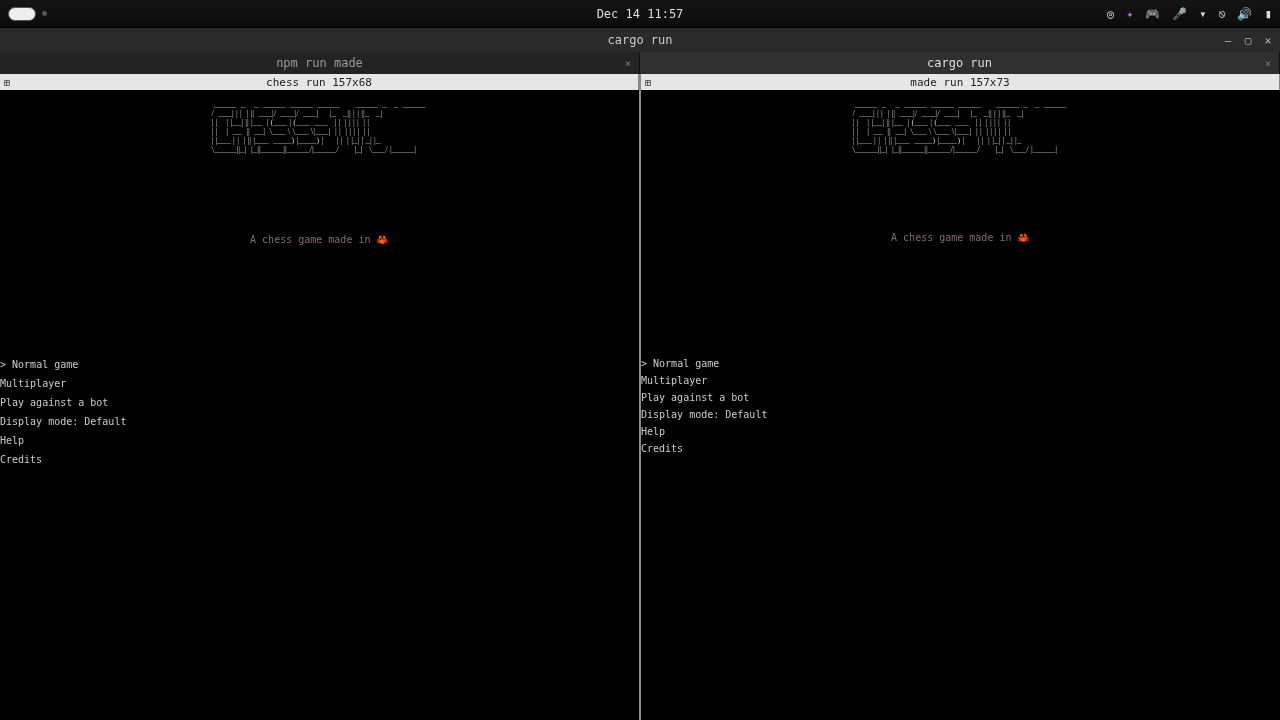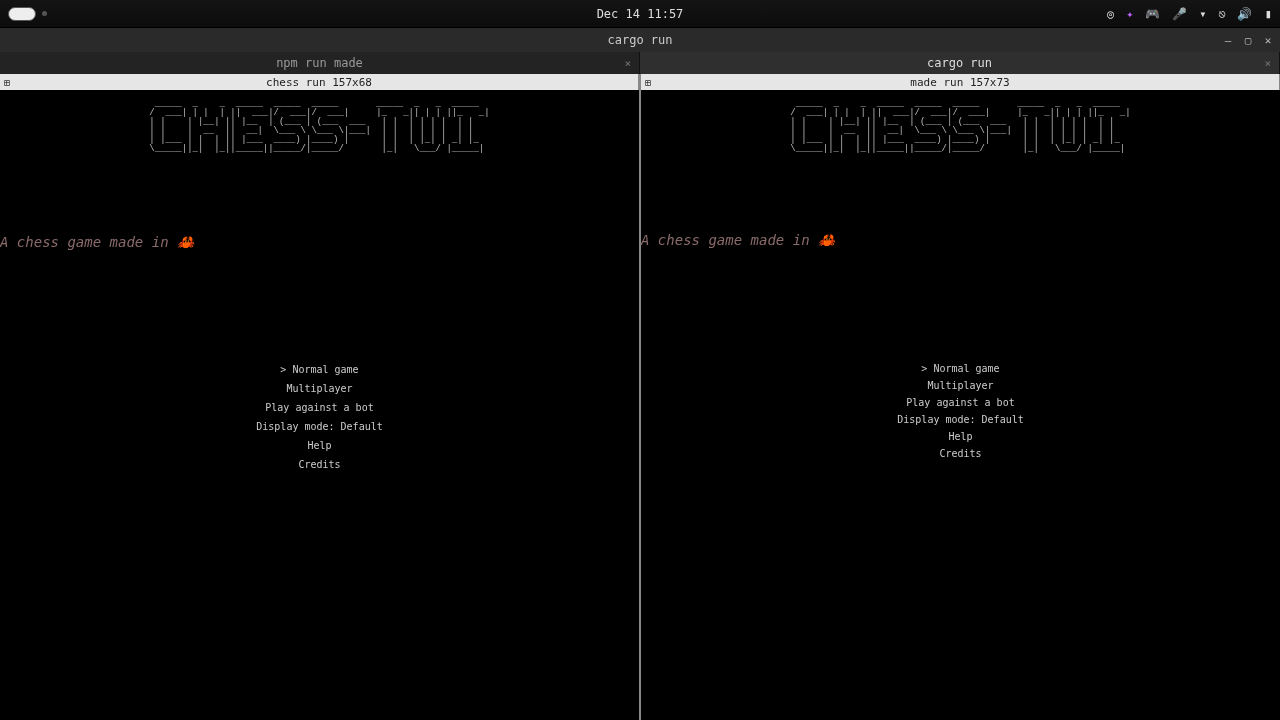--- a/index.html
+++ b/index.html
@@ -75,38 +75,36 @@
 
   
   .terms { display:flex; height:calc(720px - 28px - 24px - 22px - 16px);}
   .term { flex:1; background:#000; position:relative;}
   .term-sep { width:2px; background:#888;}
 
   .ascii-logo {
     display:block;
     margin:10px auto 0 auto;
     color:#bdbdbd;
-    font-family: Liberation Mono, monospace;
+    font-family: Liberation Serif, serif;
     font-size:9px;
     line-height:9px;
     white-space:pre;
     text-align:left;
     width:max-content;
     letter-spacing:0px;
   }
   .tagline{
-    text-align:left;
-    font-size:14px;
+    text-align:center;
+    font-size:10px;
     color:#8a6a6a;
     margin-top:80px;
-    font-style:italic;
   }
   .menu {
     margin-top:110px;
-    text-align:center;
     font-size:10px;
     line-height:19px;
     color:#ccc;
   }
   .menu.tight{ line-height:17px; margin-top:112px;}
   .menu > div { cursor:default;}
   .menu .sel::before{ content:"> ";}
 
 </style>
 </head>

